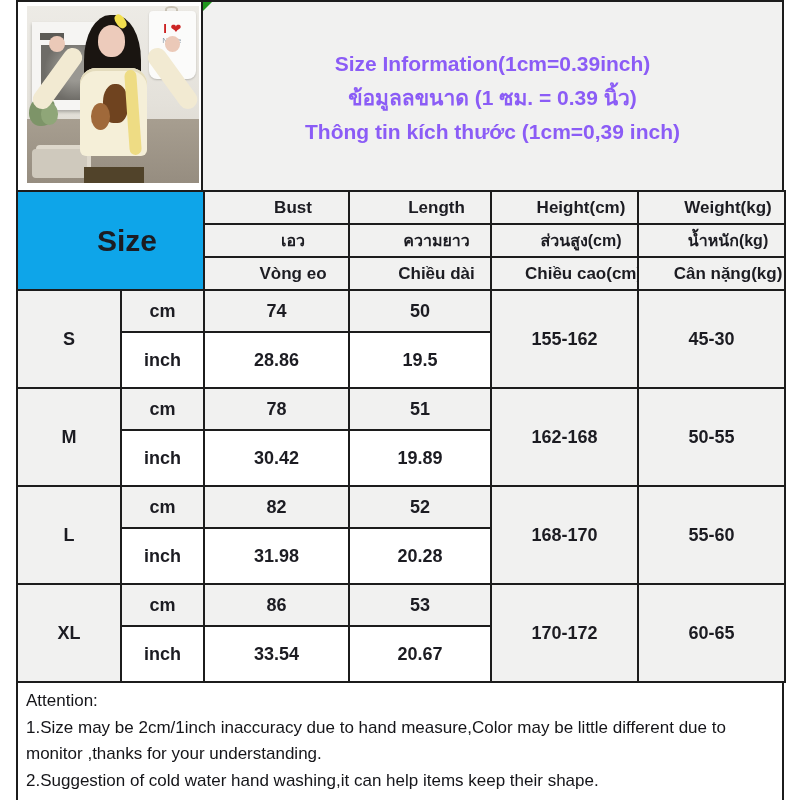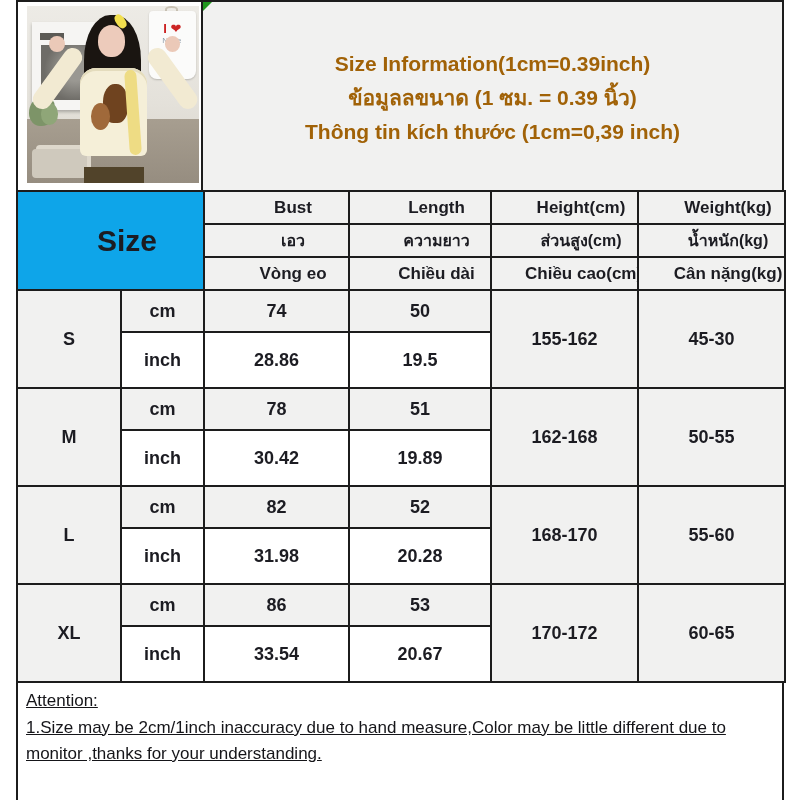--- a/index.html
+++ b/index.html
@@ -5,21 +5,21 @@
   * { margin: 0; padding: 0; box-sizing: border-box; }
   html, body { width: 800px; height: 800px; background: #ffffff; overflow: hidden; }
   body { font-family: "Liberation Sans", "DejaVu Sans", sans-serif; color: #1c1c22; }
 
   .sheet { position: absolute; left: 16px; top: 0; width: 768px; height: 790px; background: #ffffff; }
 
   
   .top-row { display: flex; width: 768px; height: 190px; border: 2px solid #1c1c1c; border-bottom: none; }
   .photo-cell { position: relative; width: 185px; height: 100%; background: #ffffff; border-right: 2px solid #1c1c1c; }
   .title-cell { position: relative; flex: 1; background: #f1f1f0; display: flex; flex-direction: column; justify-content: center; align-items: center; padding-top: 4px; }
-  .title-line { font-weight: bold; font-size: 21px; line-height: 34px; color: #a16207; text-align: right; }
+  .title-line { font-weight: bold; font-size: 21px; line-height: 34px; color: #8b5cf6; text-align: right; }
   .corner-flag { position: absolute; top: 0; left: 0; width: 0; height: 0; border-top: 9px solid #21961f; border-right: 9px solid transparent; }
 
   
   .photo { position: absolute; left: 9px; top: 4px; width: 172px; height: 177px; overflow: hidden;
            background: linear-gradient(180deg, #edebe6 0%, #e4e1da 55%, #d6d1c8 100%); }
   .ph { position: absolute; }
   .ph-floor { left: 0; bottom: 0; width: 100%; height: 36%; background: linear-gradient(180deg, #a79e90, #968d80); }
   .ph-frame { left: 3%; top: 9%; width: 54%; height: 50%; background: #f6f5f3; box-shadow: 0 2px 3px rgba(0,0,0,.25); }
   .ph-frame-label-l { left: 8%; top: 12%; width: 26%; height: 8%; background: #5c5a55; }
   .ph-frame-label-r { right: 8%; top: 12%; width: 20%; height: 6%; background: #6a6862; }
@@ -51,21 +51,21 @@
   .hrow.th-row td { font-size: 16px; margin-top: 35px; }
   td.size-head { background: #0ea5e9; font-size: 30px; font-weight: bold; }
   td.size-cell { background: #dcdcdb; font-size: 20px; font-weight: bold; }
   tr.cm-row td { height: 42px; background: #f1f1f0; font-weight: bold; font-size: 18px; }
   tr.inch-row td { height: 56px; background: #ffffff; font-weight: bold; font-size: 18px; }
   td.unit-cell { font-size: 17px; }
   td.range-cell { background: #f1f1f0; font-weight: bold; font-size: 18px; }
 
   
   .attention { width: 768px; height: 165px; border: 2px solid #1c1c1c; border-top: none; background: #ffffff; padding: 5px 8px; }
-  .attention p { font-size: 17px; line-height: 26.5px; color: #151519; text-decoration: underline; }
+  .attention p { font-size: 17px; line-height: 26.5px; color: #151519; }
 </style>
 </head>
 <body>
 
 <div class="sheet">
 
   <div class="top-row">
     <div class="photo-cell">
       <div class="photo">
         <div class="ph ph-floor"></div>
@@ -188,15 +188,16 @@
         <td class="unit-cell">inch</td>
         <td>33.54</td>
         <td>20.67</td>
       </tr>
     </tbody>
   </table>
 
   <div class="attention">
     <p>Attention:</p>
     <p>1.Size may be 2cm/1inch inaccuracy due to hand measure,Color may be little different due to monitor ,thanks for your understanding.</p>
+    <p>2.Suggestion of cold water hand washing,it can help items keep their shape.</p>
   </div>
 
 </div>
 
 </body></html>

